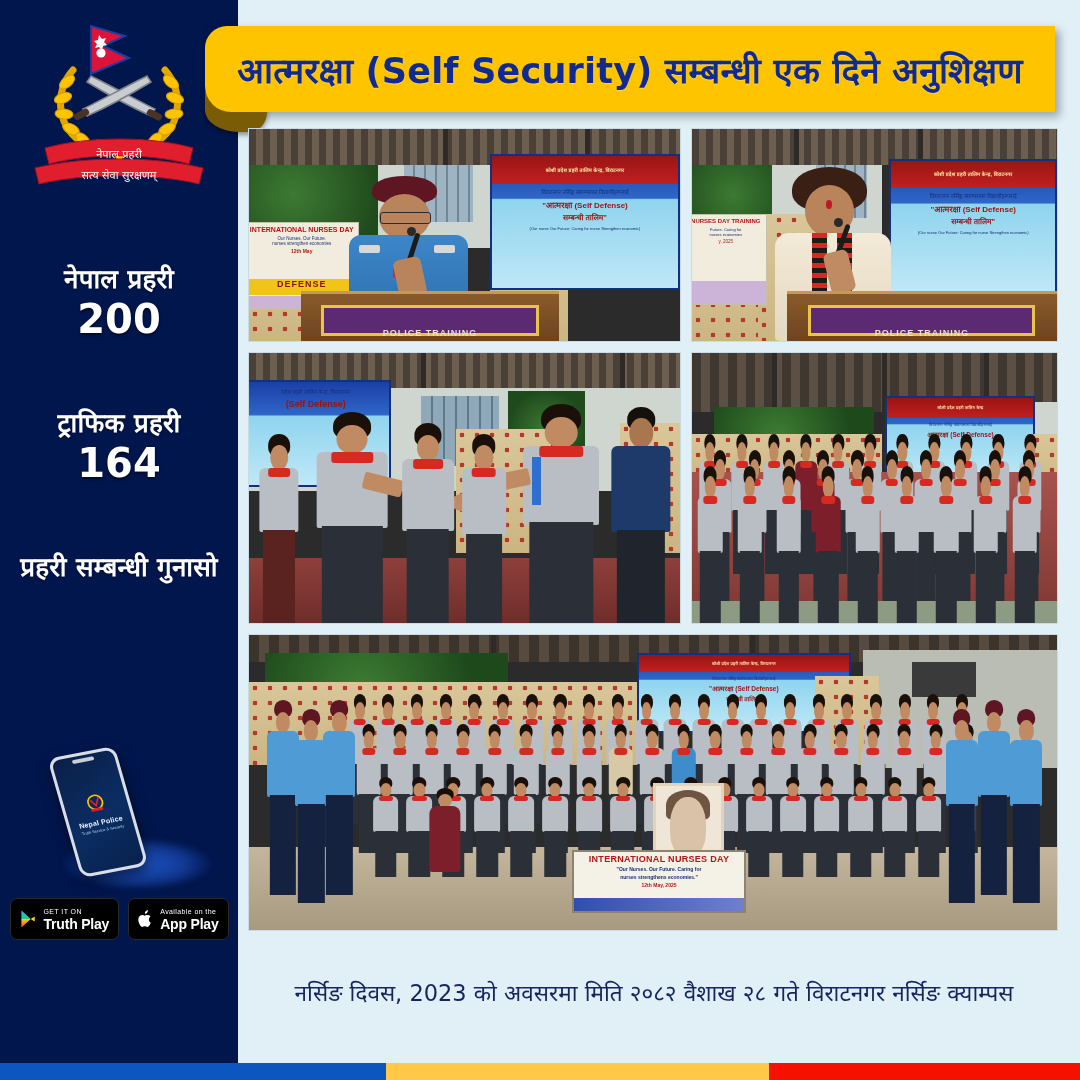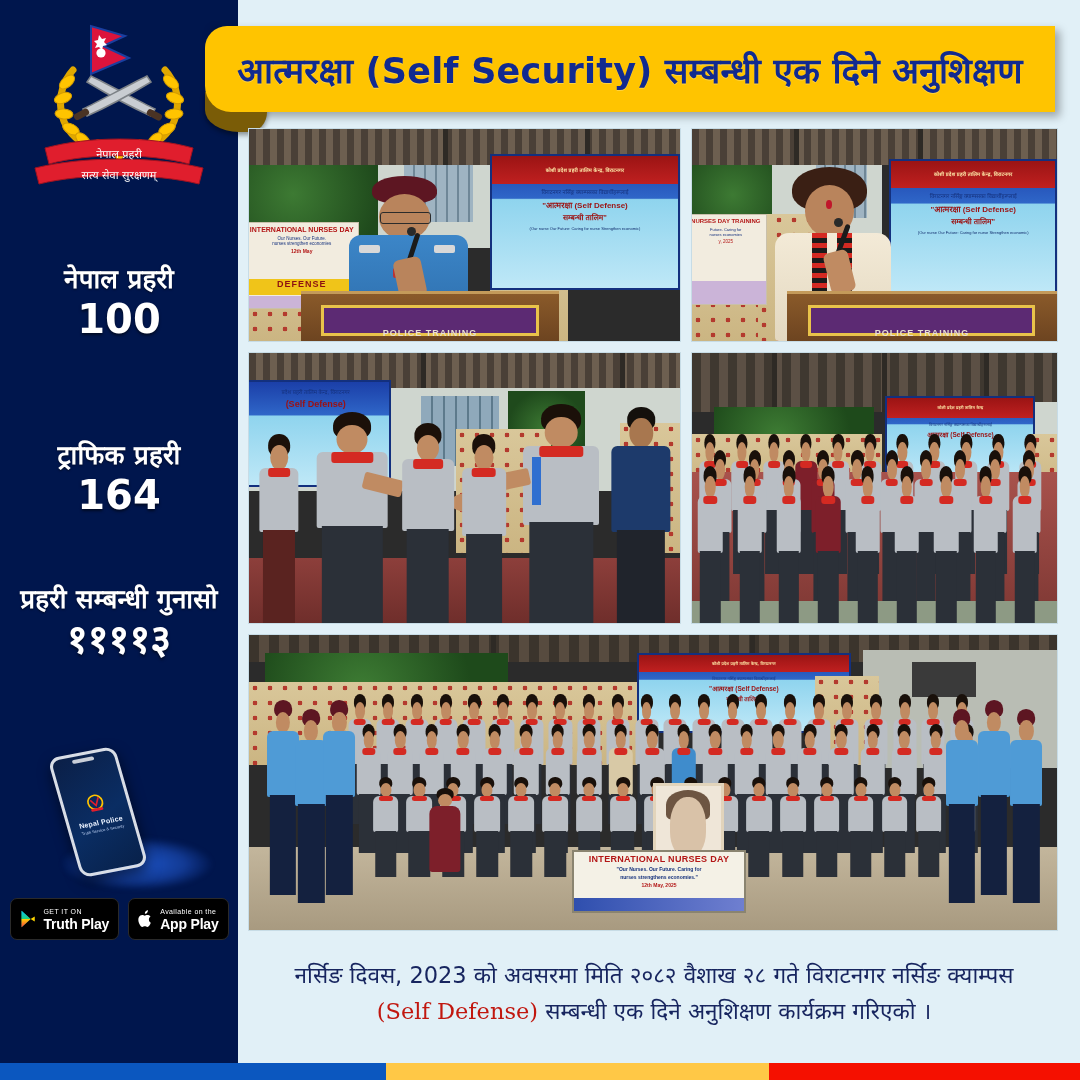--- a/index.html
+++ b/index.html
@@ -16,21 +16,21 @@
   .sidebar{
     position:absolute;left:0;top:0;width:238px;height:1063px;
     background:#00164d;
     display:flex;flex-direction:column;align-items:center;
   }
   .logo-wrap{position:relative;width:180px;height:180px;margin-top:8px;}
   .logo-wrap svg{display:block;width:180px;height:180px;}
 
   .hotline-block{width:238px;text-align:center;color:#fff;}
   .hl1{margin-top:72px;}
-  .hl2{margin-top:94px;}
+  .hl2{margin-top:62px;}
   .hl3{margin-top:62px;}
   .hotline-label{
     font-size:26px;font-weight:700;color:#ffffff;letter-spacing:.2px;
     text-shadow:0 1px 2px rgba(0,0,0,.55);
     font-family:"DejaVu Sans","Liberation Sans",sans-serif;
   }
   .hotline-number{
     font-size:40px;font-weight:700;color:#ffffff;line-height:1.15;
     text-shadow:0 2px 3px rgba(0,0,0,.55);
     font-family:"DejaVu Sans","Liberation Sans",sans-serif;
@@ -238,31 +238,30 @@
 
         <path d="M16 140 C60 128 122 128 164 140 L160 156 C120 145 60 145 20 156 Z" fill="#e01e2d" stroke="#a01320" stroke-width="1"></path>
         <path d="M6 160 C54 148 126 148 174 160 L170 176 C126 165 54 165 10 176 Z" fill="#e01e2d" stroke="#a01320" stroke-width="1"></path>
         <text x="90" y="150" font-size="11" fill="#ffffff" text-anchor="middle" font-family="DejaVu Sans, sans-serif">नेपाल प्रहरी</text>
         <text x="90" y="171" font-size="11" fill="#ffffff" text-anchor="middle" font-family="DejaVu Sans, sans-serif">सत्य सेवा सुरक्षणम्</text>
       </svg>
     </div>
 
     <div class="hotline-block hl1">
       <div class="hotline-label">नेपाल प्रहरी</div>
-      <div class="hotline-number">100</div>
+      <div class="hotline-number">200</div>
     </div>
 
     <div class="hotline-block hl2">
       <div class="hotline-label">ट्राफिक प्रहरी</div>
       <div class="hotline-number">164</div>
     </div>
 
     <div class="hotline-block hl3">
       <div class="hotline-label">प्रहरी सम्बन्धी गुनासो</div>
-      <div class="hotline-number">११११३</div>
     </div>
 
     <div class="phone-area">
       <div class="glow"></div>
       <div class="phone">
         <div class="phone-notch"></div>
         <svg class="phone-emblem" viewBox="0 0 40 40">
           <circle cx="20" cy="18" r="13" fill="none" stroke="#ffc400" stroke-width="3"></circle>
           <path d="M13 14 L20 24 L27 11" stroke="#e01e2d" stroke-width="3" fill="none" stroke-linecap="round"></path>
           <rect x="9" y="29" width="22" height="5" rx="2" fill="#e01e2d"></rect>
@@ -1232,23 +1231,20 @@
             <div class="nb-date">12th May, 2025</div>
             <div class="nb-strip"></div>
           </div>
         </div>
       </div>
     </div>
   </div>
 
   <div class="caption">
     <div class="cap-line">नर्सिङ दिवस, 2023 को अवसरमा मिति २०८२ वैशाख २८ गते विराटनगर नर्सिङ क्याम्पस</div>
-    <div class="cap-line">
-      <span class="cap-en-red">(Self Defense)</span><span> सम्बन्धी एक दिने अनुशिक्षण कार्यक्रम गरिएको ।</span>
-    </div>
   </div>
 
   <div class="strip">
     <div class="s-blue"></div>
     <div class="s-yellow"></div>
     <div class="s-red"></div>
   </div>
 
 </div>
 

